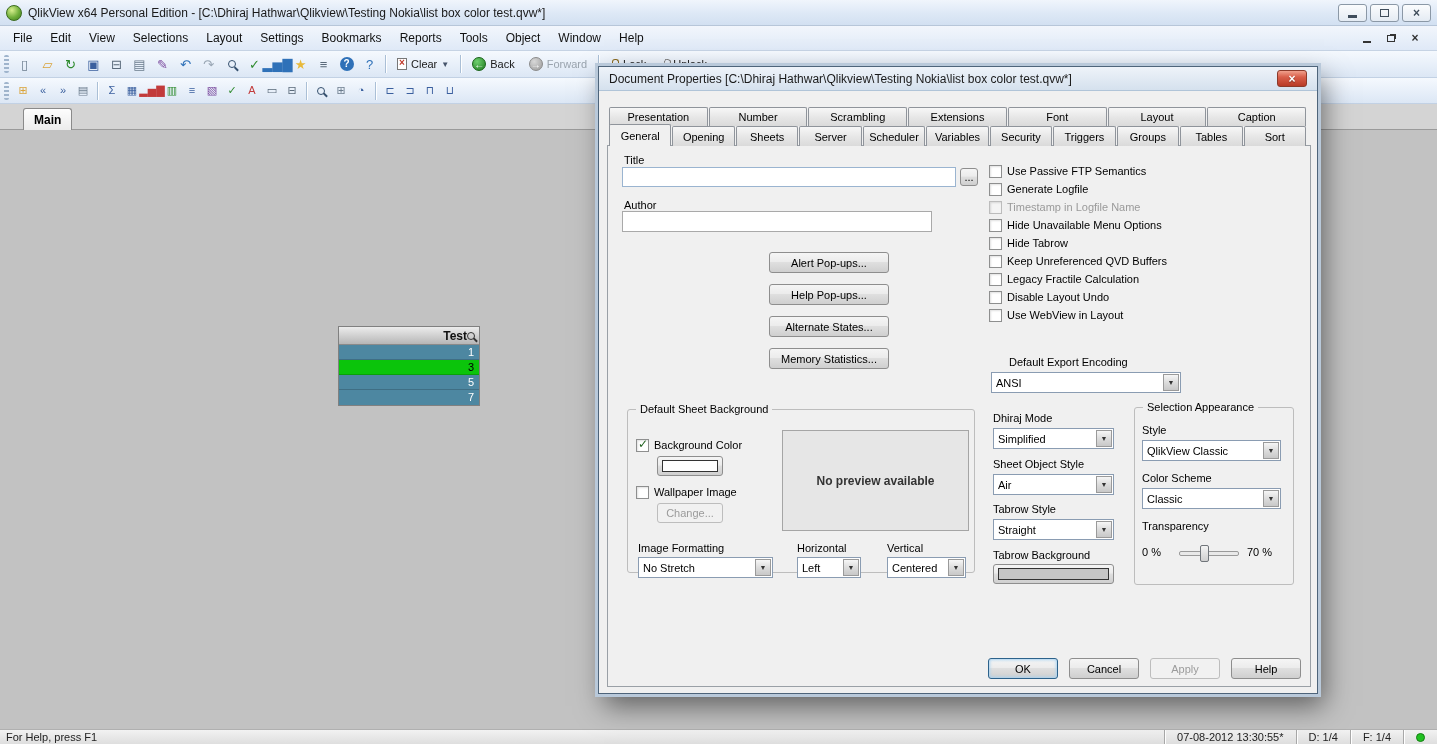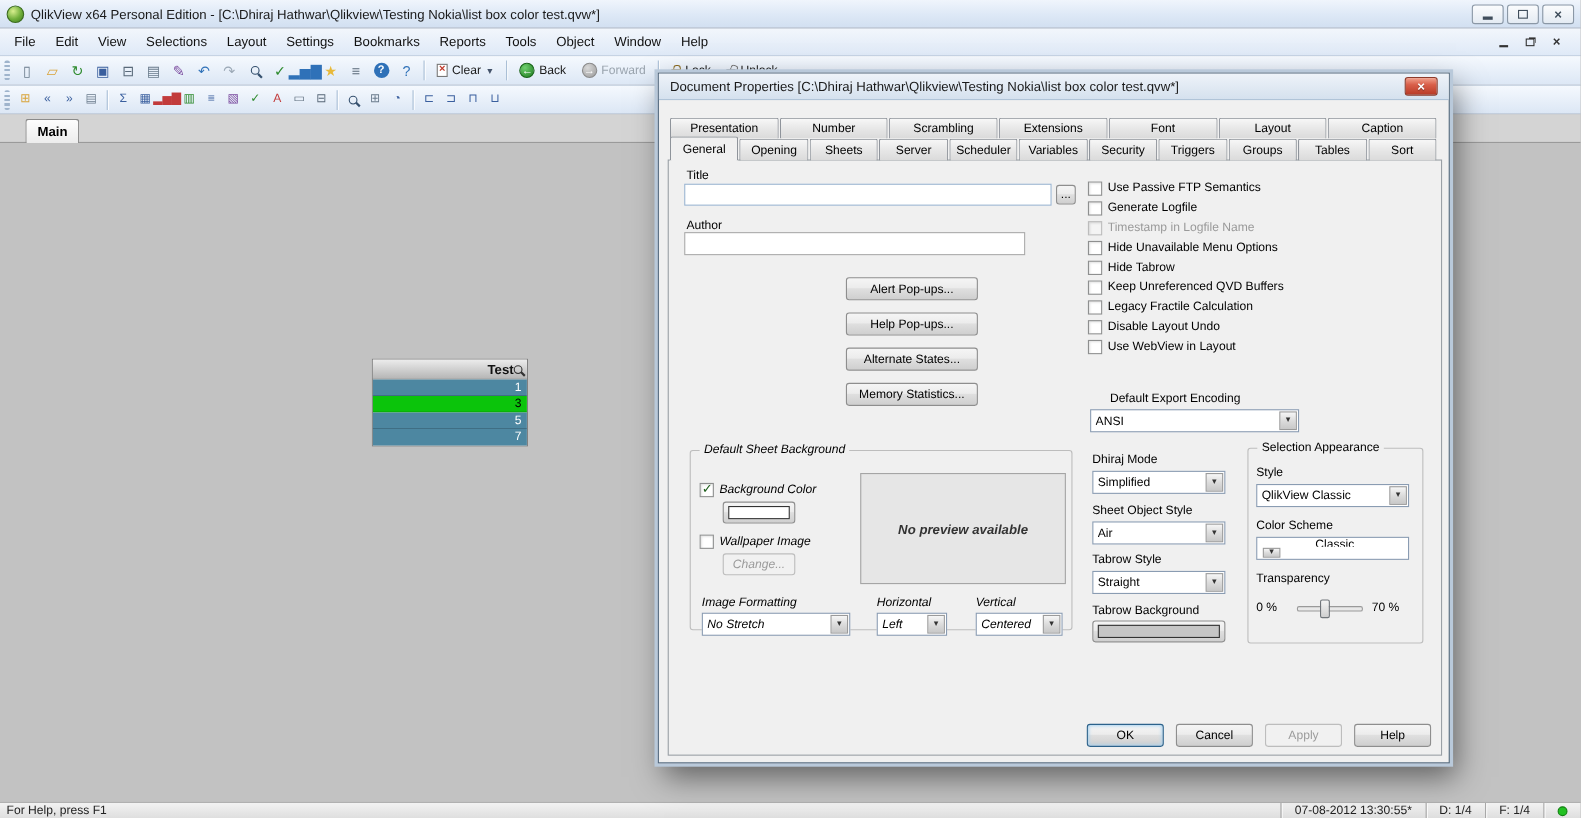--- a/index.html
+++ b/index.html
@@ -567,21 +567,21 @@
         <div class="pbtn stackbtn">Alternate States...</div>
         <div class="pbtn stackbtn">Memory Statistics...</div>
       </div>
 
     <span class="dlabel" style="left:392px;top:289px;padding-left:18px;">Default Export Encoding</span>
     <div class="combo" style="left:392px;top:305px;width:190px;height:21px;">
       <span class="combo-val">ANSI</span>
       <span class="combo-arrow">▼</span>
     </div>
 
-    <div class="groupbox" style="left:28px;top:342px;width:348px;height:164px;font-style:italic;">
+    <div class="groupbox" style="left:28px;top:342px;width:348px;height:164px;">
       <span class="legend">Default Sheet Background</span>
 
       <label class="cbrow" style="position:absolute;left:8px;top:28px;">
         <span id="bg-color-box" class="checkbox checked"></span>
         <span class="cblabel">Background Color</span>
       </label>
       <div class="pbtn swatch-btn" style="left:29px;top:46px;width:66px;height:20px;">
         <span class="swatch"></span>
       </div>
 
@@ -640,21 +640,21 @@
     <div class="groupbox" style="left:535px;top:340px;width:160px;height:178px;">
       <span class="legend">Selection Appearance</span>
 
       <span class="dlabel" style="left:7px;top:16px;">Style</span>
       <div class="combo" style="left:7px;top:32px;width:139px;height:21px;">
         <span class="combo-val">QlikView Classic</span>
         <span class="combo-arrow">▼</span>
       </div>
 
       <span class="dlabel" style="left:7px;top:64px;">Color Scheme</span>
-      <div class="combo" style="left:7px;top:80px;width:139px;height:21px;flex-direction:column;">
+      <div class="combo" style="left:7px;top:80px;width:139px;height:21px;">
         <span class="combo-val">Classic</span>
         <span class="combo-arrow">▼</span>
       </div>
 
       <span class="dlabel" style="left:7px;top:112px;">Transparency</span>
       <span class="dlabel" style="left:7px;top:138px;">0 %</span>
       <div class="slider-track" style="left:44px;top:143px;width:60px;">
         <div class="slider-handle" style="left:20px;"></div>
       </div>
       <span class="dlabel" style="left:112px;top:138px;">70 %</span>

